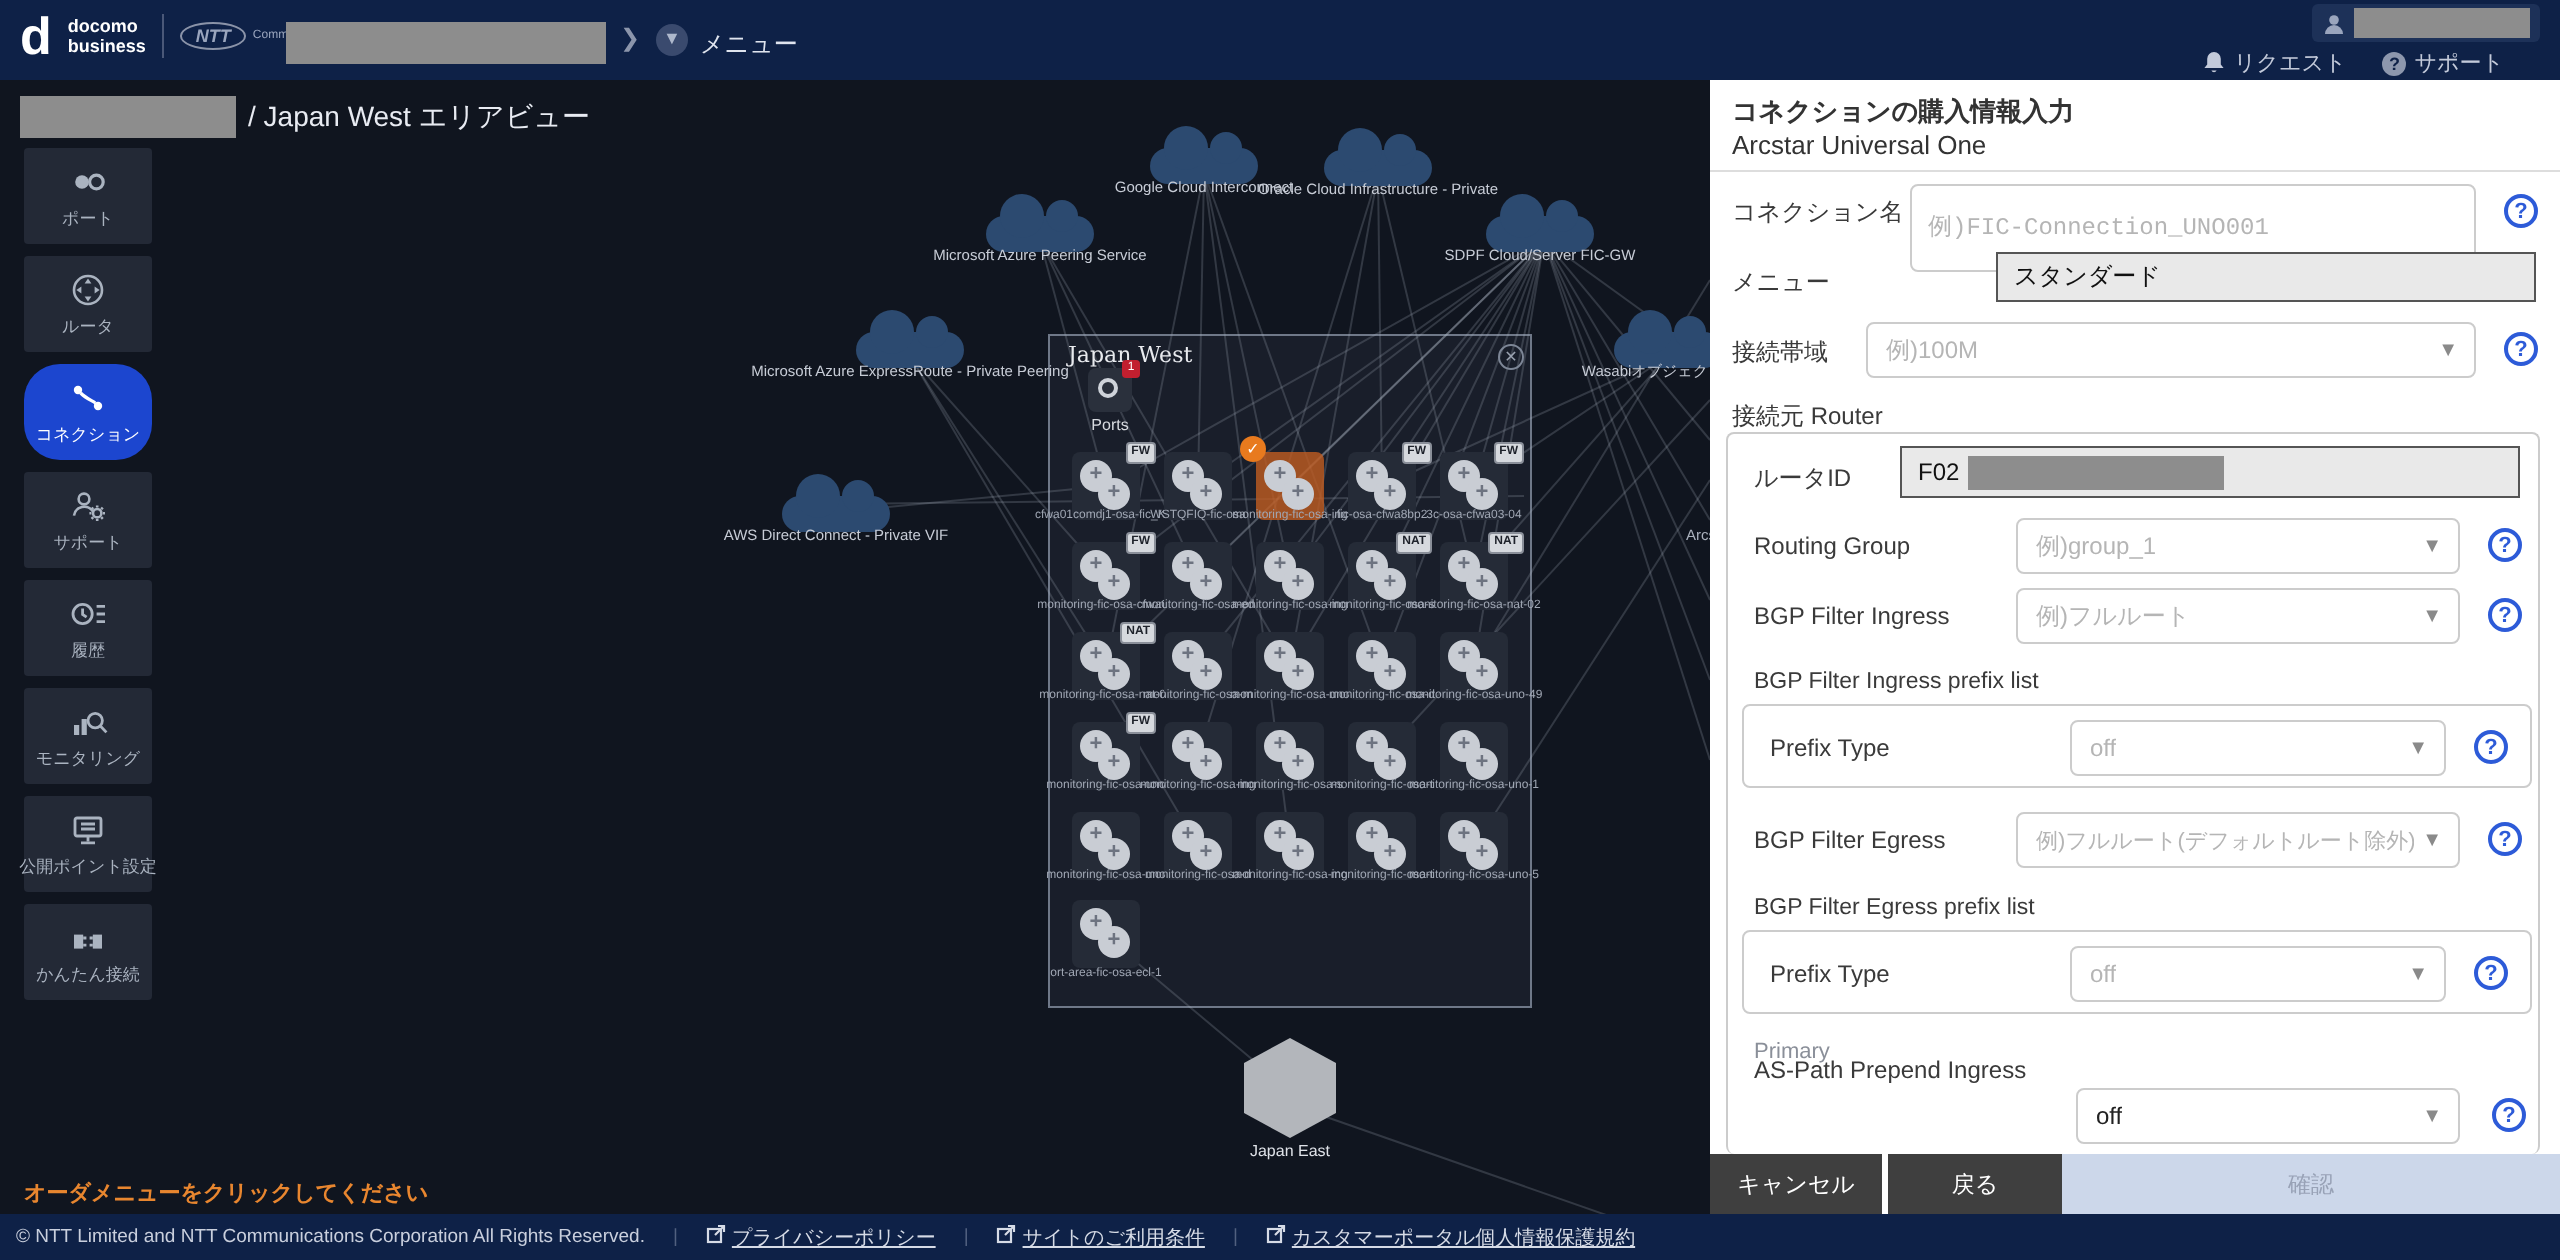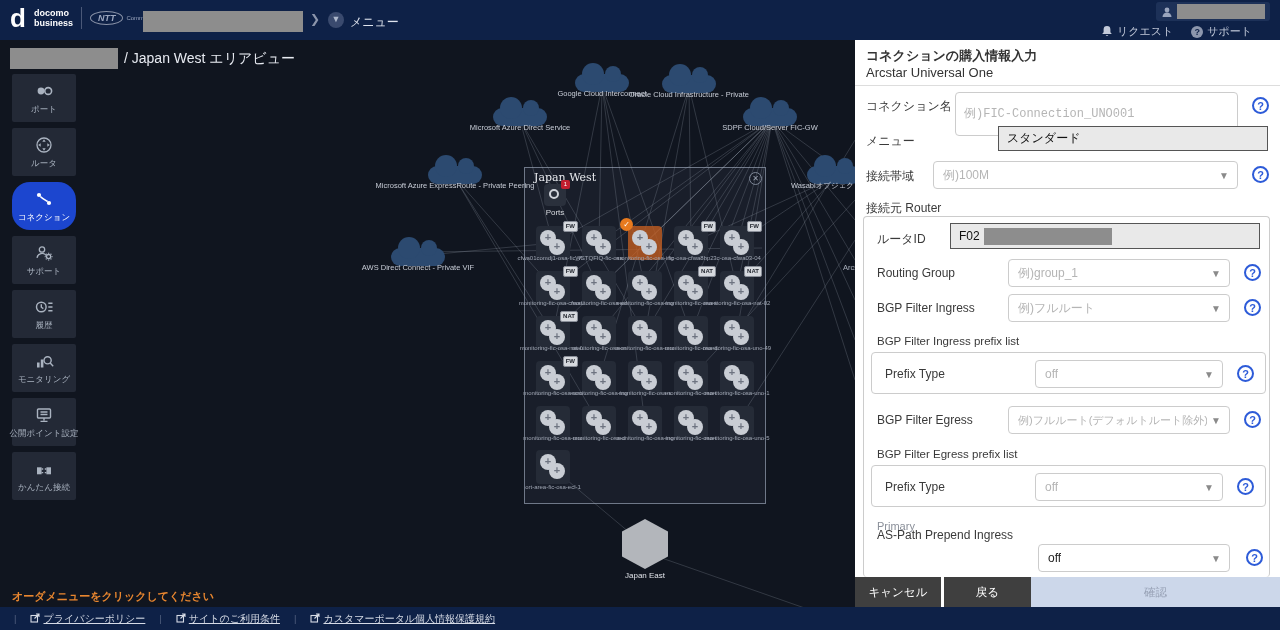--- a/index.html
+++ b/index.html
@@ -316,21 +316,21 @@
         <div class="cloud"></div>
       </div>
       <div class="cloud-lbl" style="left: 602px; top: 89px;">Google Cloud Interconnect</div>
       <div class="cloud-wrap" style="left: 662px; top: 75px;">
         <div class="cloud"></div>
       </div>
       <div class="cloud-lbl" style="left: 689px; top: 90px;">Oracle Cloud Infrastructure - Private</div>
       <div class="cloud-wrap" style="left: 493px; top: 108px;">
         <div class="cloud"></div>
       </div>
-      <div class="cloud-lbl" style="left: 520px; top: 123px;">Microsoft Azure Direct Service</div>
+      <div class="cloud-lbl" style="left: 520px; top: 123px;">Microsoft Azure Peering Service</div>
       <div class="cloud-wrap" style="left: 743px; top: 108px;">
         <div class="cloud"></div>
       </div>
       <div class="cloud-lbl" style="left: 770px; top: 123px;">SDPF Cloud/Server FIC-GW</div>
       <div class="cloud-wrap" style="left: 428px; top: 166px;">
         <div class="cloud"></div>
       </div>
       <div class="cloud-lbl" style="left: 455px; top: 181px;">Microsoft Azure ExpressRoute - Private Peering</div>
       <div class="cloud-wrap" style="left: 807px; top: 166px;">
         <div class="cloud"></div>
@@ -568,20 +568,21 @@
       <span class="caret">▼</span>
     </div>
     <div class="help" style="left:391px;top:509px;">?</div>
 
     <div class="p-btn btn-dark" style="left:0;top:537px;width:86px;">キャンセル</div>
     <div class="p-btn btn-dark" style="left:89px;top:537px;width:87px;">戻る</div>
     <div class="p-btn btn-confirm" style="left:176px;top:537px;width:249px;">確認</div>
   </div>
 
   <div id="footer">
+    <span class="copy">© NTT Limited and NTT Communications Corporation All Rights Reserved.</span>
     <span class="f-links" id="f-links">
         <span class="f-div">|</span>
         <span class="f-link">
           <span><svg width="10" height="10" viewBox="0 0 10 10" fill="none" stroke="#d6dbe6" stroke-width="1.1">
               <rect x="1" y="2.5" width="6.5" height="6.5"></rect>
               <path d="M4.5 5.5L9 1M6 1h3v3"></path>
             </svg></span>
           <span>プライバシーポリシー</span>
         </span>
         <span class="f-div">|</span>

